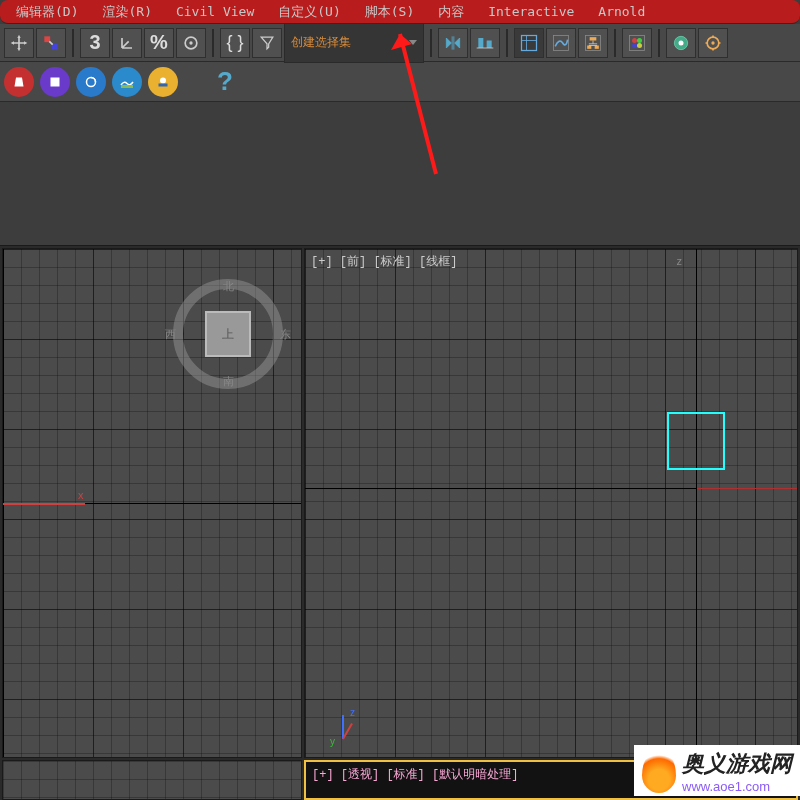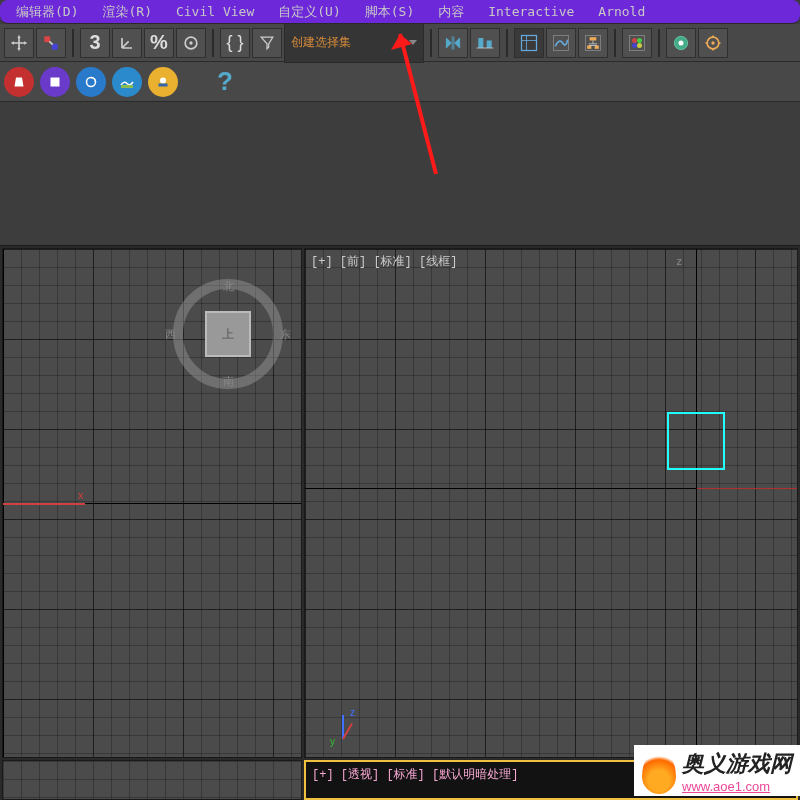--- a/index.html
+++ b/index.html
@@ -6,21 +6,21 @@
     body {
       width: 800px;
       height: 800px;
       background: #3d3d3d;
       font-family: "Microsoft YaHei", sans-serif;
       overflow: hidden;
       position: relative;
     }
     .menubar {
       height: 24px;
-      background: #6d28d9;
+      background: #b91c1c;
       display: flex;
       align-items: center;
       padding: 7px 4px;
       border-bottom: 1px solid #2a2a2a;
       border-radius: 8px;
     }
     .menu-item {
       color: #c8c8c8;
       font-size: 13px;
       padding: 2px 12px;
@@ -212,26 +212,26 @@
       height: 170px;
       pointer-events: none;
     }
     .watermark {
       position: absolute;
       right: 0;
       bottom: 4px;
       background: #fff;
       padding: 4px 8px 2px 8px;
       display: flex;
-      align-items: flex-end;
+      align-items: flex-start;
       gap: 6px;
     }
     .watermark-text { display: flex; flex-direction: column; }
     .wm-title { font-size: 22px; font-weight: bold; color: #222; font-style: italic; }
-    .wm-url { font-size: 13px; color: #ec4899; text-decoration: underline; }
+    .wm-url { font-size: 13px; color: #8b5cf6; }
     .wm-flame {
       width: 34px; height: 44px;
       background: radial-gradient(circle at 50% 70%, #ffaa20 30%, #ff6a00 60%, transparent 70%);
       border-radius: 50% 50% 50% 50% / 60% 60% 40% 40%;
     }
     .vp-left2 { grid-row: 2; }
     .front-right-y-axis {
       position: absolute;
       top: 0;
       right: 100px;

